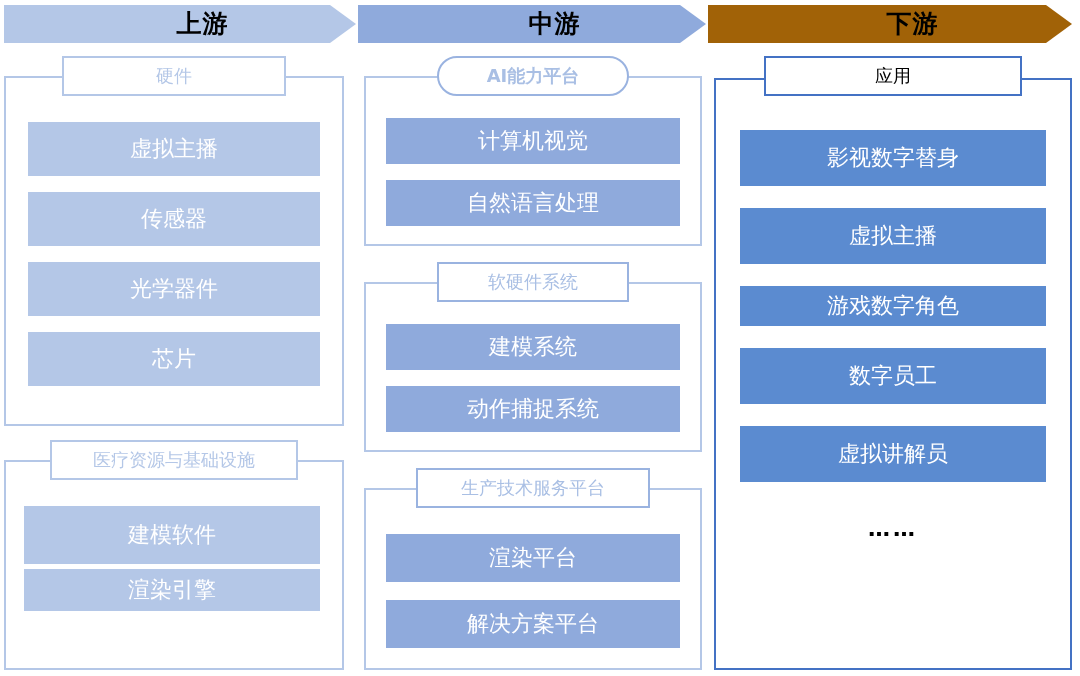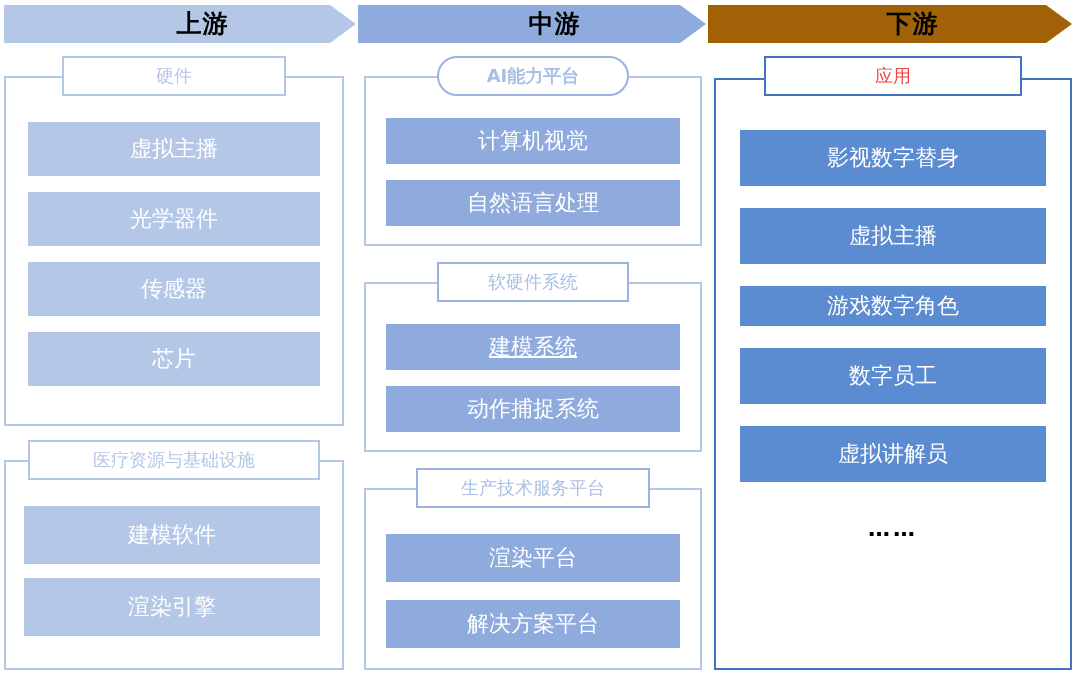--- a/index.html
+++ b/index.html
@@ -56,21 +56,21 @@
     display:flex;align-items:center;justify-content:center;
     background:#ffffff;
     border:2px solid #b4c7e7;
     color:#b4c7e7;
     font-size:18px;
     z-index:3;
     white-space:nowrap;
     padding:0 10px;
   }
   .col-mid .group-title{border-color:#9ab3e0;color:#a9bfe4;}
-  .col-down .group-title{border-color:#4472c4;color:#ef4444;}
+  .col-down .group-title{border-color:#4472c4;color:#000000;}
 
   
   .items{
     position:absolute;left:0;right:0;bottom:0;
     z-index:2;
     display:flex;flex-direction:column;
     box-sizing:border-box;
   }
   .item{
     display:flex;align-items:center;justify-content:center;
@@ -99,52 +99,52 @@
     <span>下游</span>
   </div>
 
   <div class="col-up">
 
     <div class="group" style="left:4px;top:56px;width:340px;height:370px;">
       <div class="group-frame" style="top:20px;"></div>
       <div class="group-title" style="width:224px;">硬件</div>
       <div class="items" style="top:66px;padding:0 24px 22px 24px;gap:16px;">
         <div class="item" style="height:54px;">虚拟主播</div>
+        <div class="item" style="height:54px;">传感器</div>
         <div class="item" style="height:54px;">光学器件</div>
-        <div class="item" style="height:54px;">传感器</div>
         <div class="item" style="height:54px;">芯片</div>
       </div>
     </div>
 
     <div class="group" style="left:4px;top:440px;width:340px;height:230px;">
       <div class="group-frame" style="top:20px;"></div>
-      <div class="group-title" style="width:292px;">医疗资源与基础设施</div>
-      <div class="items" style="top:66px;padding:0 24px 24px 20px;gap:14px;text-align:right;">
+      <div class="group-title" style="width:248px;">医疗资源与基础设施</div>
+      <div class="items" style="top:66px;padding:0 24px 24px 20px;gap:5px;text-align:right;">
         <div class="item" style="height:58px;">建模软件</div>
-        <div class="item" style="height:58px;">渲染引擎</div>
+        <div class="item" style="height:42px;">渲染引擎</div>
       </div>
     </div>
   </div>
 
   <div class="col-mid">
 
     <div class="group" style="left:364px;top:56px;width:338px;height:190px;">
       <div class="group-frame" style="top:20px;"></div>
       <div class="group-title title-ai" style="width:192px;font-weight:600;border-radius:20px;">AI能力平台</div>
       <div class="items" style="top:62px;padding:0 22px 20px 22px;gap:16px;">
         <div class="item" style="height:46px;">计算机视觉</div>
         <div class="item" style="height:46px;">自然语言处理</div>
       </div>
     </div>
 
     <div class="group" style="left:364px;top:262px;width:338px;height:190px;">
       <div class="group-frame" style="top:20px;"></div>
       <div class="group-title" style="width:192px;">软硬件系统</div>
       <div class="items" style="top:62px;padding:0 22px 20px 22px;gap:16px;">
-        <div class="item" style="height:46px;text-decoration:underline;">建模系统</div>
+        <div class="item" style="height:46px;">建模系统</div>
         <div class="item" style="height:46px;">动作捕捉系统</div>
       </div>
     </div>
 
     <div class="group" style="left:364px;top:468px;width:338px;height:202px;">
       <div class="group-frame" style="top:20px;"></div>
       <div class="group-title" style="width:234px;">生产技术服务平台</div>
       <div class="items" style="top:66px;padding:0 22px 22px 22px;gap:18px;">
         <div class="item" style="height:48px;">渲染平台</div>
         <div class="item" style="height:48px;">解决方案平台</div>

